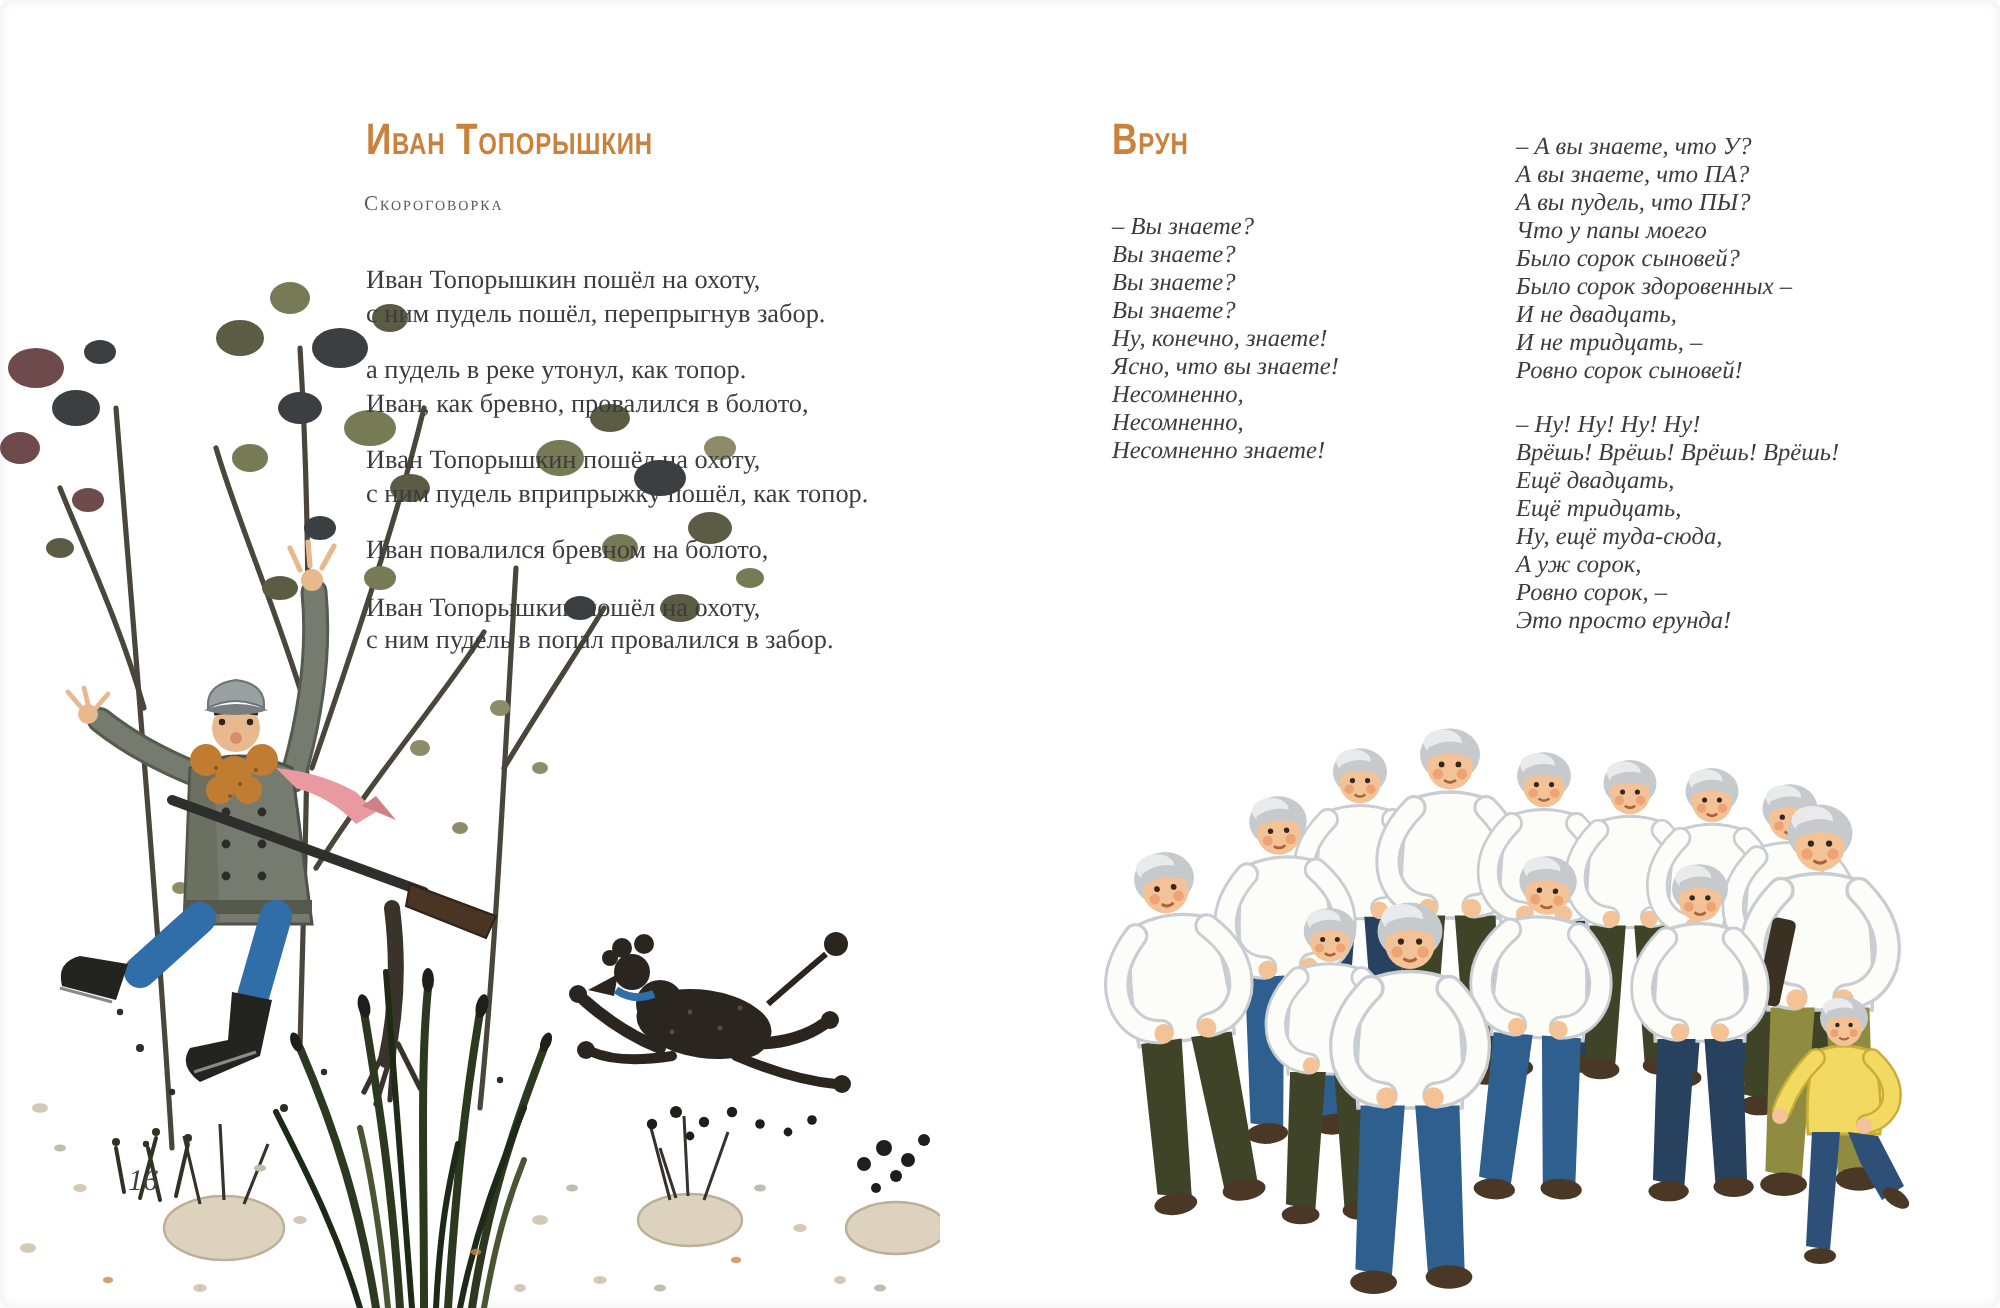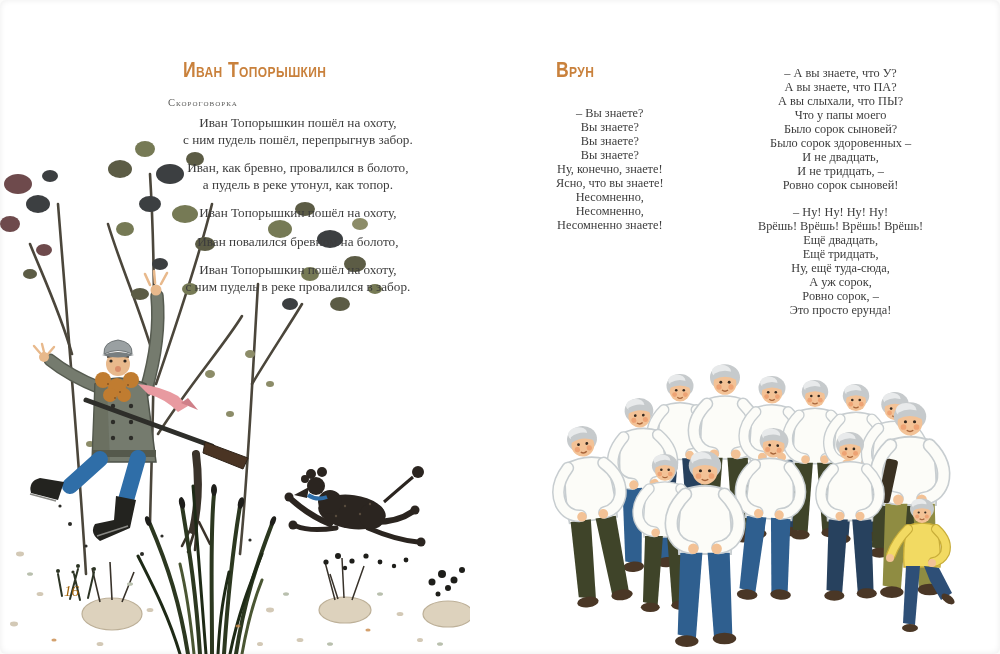--- a/index.html
+++ b/index.html
@@ -1,36 +1,36 @@
 <!DOCTYPE html>
 <html><head>
 <meta charset="utf-8">
 <style>
   html,body{margin:0;padding:0;}
   body{width:1000px;height:654px;background:#fbfbfa;overflow:hidden;
        font-family:"Liberation Serif",serif;}
   .spread{position:absolute;inset:0;background:#ffffff;border-radius:6px;
-          box-shadow:0 0 6px rgba(0,0,0,.08) inset;text-align:center;}
+          box-shadow:0 0 6px rgba(0,0,0,.08) inset;}
   .illu{position:absolute;}
   .title{position:absolute;font-family:"Liberation Sans",sans-serif;
          font-weight:bold;font-variant:small-caps;font-size:22px;
          letter-spacing:.5px;color:#c9813c;transform:scaleX(.8);
          transform-origin:left top;white-space:nowrap;}
   .subtitle{position:absolute;font-variant:small-caps;font-size:10.5px;
             letter-spacing:1px;color:#5a5a58;white-space:nowrap;}
   .poem{position:absolute;color:#3c3c3c;}
   .poem .line{white-space:nowrap;}
-  .poem-left{font-size:13.2px;}
+  .poem-left{font-size:13.2px;margin-top:17px;}
   .poem-left .line{height:16.5px;line-height:16.5px;}
   .poem-left .stanza{margin-bottom:12px;}
   .poem-right{font-size:12.3px;}
   .poem-right .line{height:14px;line-height:14px;}
-  .poem-right .stanza{margin-bottom:13px;}
+  .poem-right .stanza{margin-bottom:13px;font-style:italic;}
   .page-number{position:absolute;left:64px;top:583px;font-style:italic;
-               font-size:15px;color:#a16207;}
+               font-size:15px;color:#404040;}
 </style>
 </head>
 <body>
 
 <div class="spread">
 
   <svg class="illu" style="left:0;top:54px" width="470" height="600" viewBox="0 0 470 600">
 
     <g>
       <g stroke="#4b463b" stroke-width="2.6" fill="none" stroke-linecap="round">
@@ -322,40 +322,41 @@
         <circle cx="-4.8" cy="19.5" r="2" fill="#ec9e6e" opacity=".85"></circle>
         <circle cx="4.8" cy="19.5" r="2" fill="#ec9e6e" opacity=".85"></circle>
         <circle cx="-3.3" cy="15.5" r="1.1" fill="#33281f"></circle>
         <circle cx="3.3" cy="15.5" r="1.1" fill="#33281f"></circle>
         <path d="M-2.4,21.8 Q0,23.6 2.4,21.8" fill="none" stroke="#a8653a" stroke-width="1.1"></path>
       </g>
     </g>
   </svg>
 
   <div class="title" style="left:183px;top:57px">Иван Топорышкин</div>
-  <div class="subtitle" style="left:168px;top:97px">Скороговорка</div>
+  <div class="subtitle" style="left:182px;top:97px">Скороговорка</div>
 
   <div class="poem poem-left" style="left:183px;top:115px">
     <div class="stanza">
       <div class="line">Иван Топорышкин пошёл на охоту,</div>
       <div class="line">с ним пудель пошёл, перепрыгнув забор.</div>
     </div>
     <div class="stanza">
+      <div class="line">а пудель в реке утонул, как топор.</div>
       <div class="line">Иван, как бревно, провалился в болото,</div>
-      <div class="line">а пудель в реке утонул, как топор.</div>
     </div>
     <div class="stanza">
       <div class="line">Иван Топорышкин пошёл на охоту,</div>
+      <div class="line">с ним пудель вприпрыжку пошёл, как топор.</div>
     </div>
     <div class="stanza">
       <div class="line">Иван повалился бревном на болото,</div>
     </div>
     <div class="stanza">
       <div class="line">Иван Топорышкин пошёл на охоту,</div>
-      <div class="line">с ним пудель в реке провалился в забор.</div>
+      <div class="line">с ним пудель в попал провалился в забор.</div>
     </div>
   </div>
 
   <div class="page-number">16</div>
 
   <div class="title" style="left:556px;top:57px">Врун</div>
 
   <div class="poem poem-right" style="left:556px;top:106px">
     <div class="stanza">
       <div class="line">– Вы знаете?</div>
@@ -367,21 +368,21 @@
       <div class="line">Несомненно,</div>
       <div class="line">Несомненно,</div>
       <div class="line">Несомненно знаете!</div>
     </div>
   </div>
 
   <div class="poem poem-right" style="left:758px;top:66px">
     <div class="stanza">
       <div class="line">– А вы знаете, что У?</div>
       <div class="line">А вы знаете, что ПА?</div>
-      <div class="line">А вы слыхали, что ПЫ?</div>
+      <div class="line">А вы пудель, что ПЫ?</div>
       <div class="line">Что у папы моего</div>
       <div class="line">Было сорок сыновей?</div>
       <div class="line">Было сорок здоровенных –</div>
       <div class="line">И не двадцать,</div>
       <div class="line">И не тридцать, –</div>
       <div class="line">Ровно сорок сыновей!</div>
     </div>
     <div class="stanza">
       <div class="line">– Ну! Ну! Ну! Ну!</div>
       <div class="line">Врёшь! Врёшь! Врёшь! Врёшь!</div>

